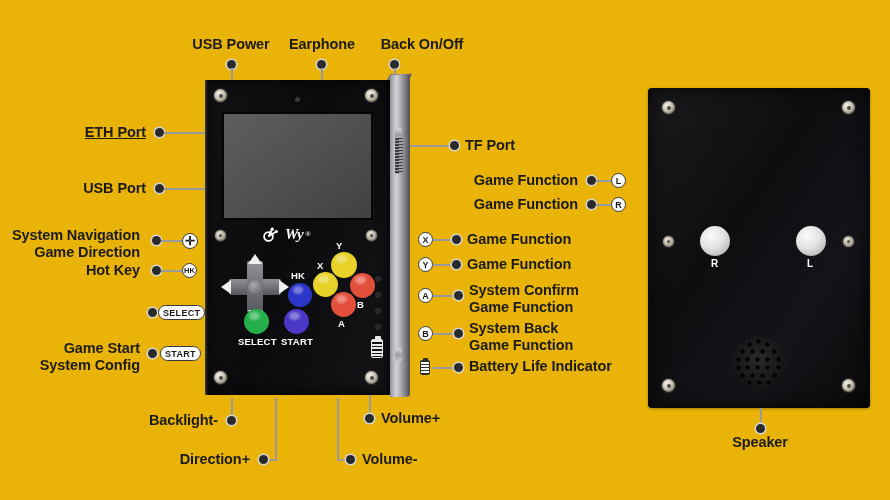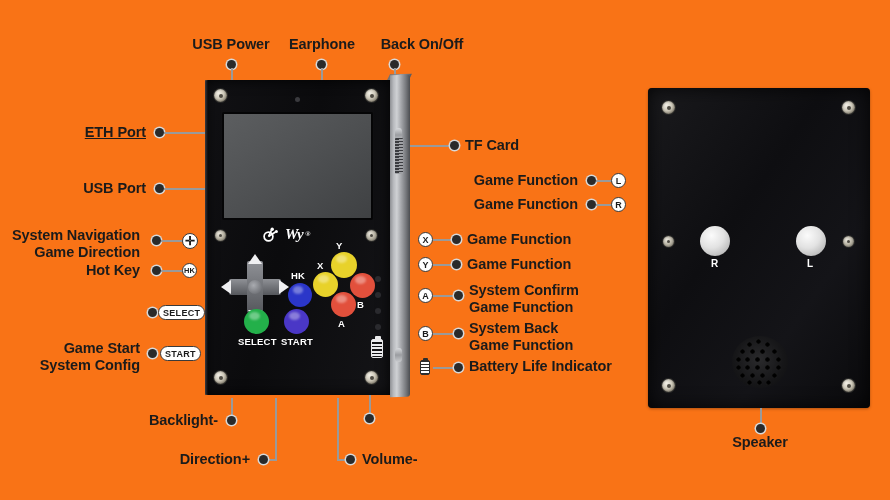--- a/index.html
+++ b/index.html
@@ -9,21 +9,21 @@
     height: 500px;
     background: #ffffff;
     font-family: "Liberation Sans", sans-serif;
     overflow: hidden;
   }
 
   #root {
     position: relative;
     width: 890px;
     height: 500px;
-    background: #f97316;
+    background: #eab308;
   }
 
   
   .label {
     position: absolute;
     font-family: "Liberation Sans", sans-serif;
     font-weight: bold;
     font-size: 14.5px;
     line-height: 17px;
     color: #1b1b1b;
@@ -400,21 +400,21 @@
   <div class="dot" style="left:148px; top:308px;"></div>
   <div class="badge pill" style="left:158px; top:305px;">SELECT</div>
 
   <div class="label r" style="left:8px; top:340px; width:132px;">Game Start
 System Config</div>
   <div class="dot" style="left:148px; top:349px;"></div>
   <div class="badge pill" style="left:160px; top:346px;">START</div>
 
   <div class="ln h" style="left:409px; top:145px; width:42px;"></div>
   <div class="dot" style="left:450px; top:141px;"></div>
-  <div class="label l" style="left:465px; top:137px; width:120px;">TF Card</div>
+  <div class="label l" style="left:465px; top:137px; width:120px;">TF Port</div>
 
   <div class="label r" style="left:460px; top:172px; width:118px;">Game Function</div>
   <div class="dot" style="left:587px; top:176px;"></div>
   <div class="ln h" style="left:596px; top:180px; width:16px;"></div>
   <div class="badge circ sm" style="left:611px; top:173px;">L</div>
 
   <div class="label r" style="left:460px; top:196px; width:118px;">Game Function</div>
   <div class="dot" style="left:587px; top:200px;"></div>
   <div class="ln h" style="left:596px; top:204px; width:16px;"></div>
   <div class="badge circ sm" style="left:611px; top:197px;">R</div>
@@ -450,20 +450,21 @@
   <div class="dot" style="left:227px; top:416px;"></div>
   <div class="label r" style="left:100px; top:412px; width:118px;">Backlight-</div>
 
   <div class="ln v" style="left:275px; top:398px; height:62px;"></div>
   <div class="ln h" style="left:268px; top:459px; width:9px;"></div>
   <div class="dot" style="left:259px; top:455px;"></div>
   <div class="label r" style="left:130px; top:451px; width:120px;">Direction+</div>
 
   <div class="ln v" style="left:369px; top:394px; height:22px;"></div>
   <div class="dot" style="left:365px; top:414px;"></div>
+  <div class="label l" style="left:381px; top:410px; width:110px;">Volume+</div>
 
   <div class="ln v" style="left:337px; top:398px; height:62px;"></div>
   <div class="ln h" style="left:337px; top:459px; width:10px;"></div>
   <div class="dot" style="left:346px; top:455px;"></div>
   <div class="label l" style="left:362px; top:451px; width:110px;">Volume-</div>
 
   <div id="front">
 
     <div class="f-side-top"></div>
     <div class="f-side"></div>

